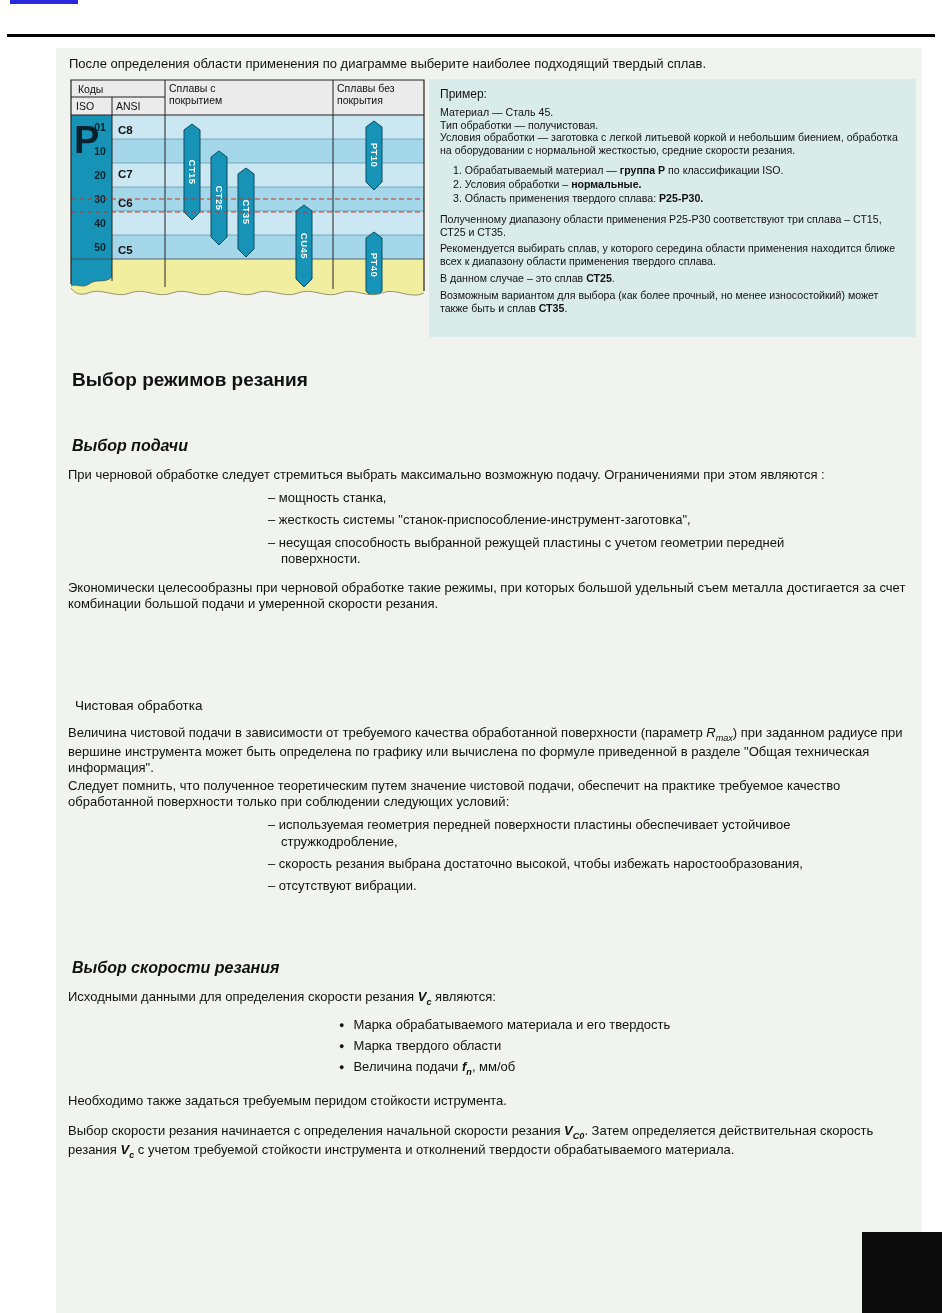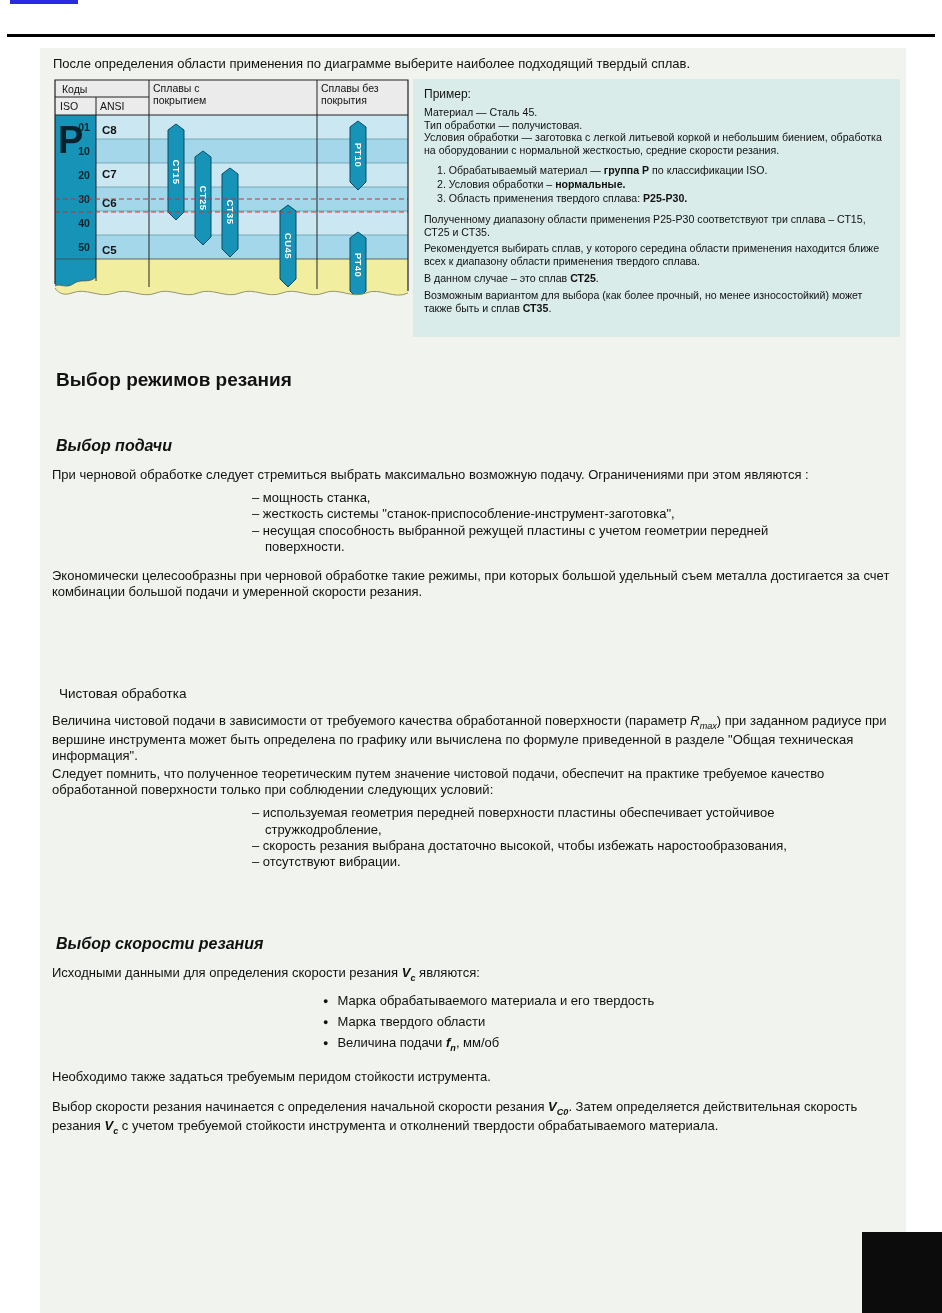--- a/index.html
+++ b/index.html
@@ -4,21 +4,21 @@
 <style>
   * { margin:0; padding:0; box-sizing:border-box; }
   html,body { background:#ffffff; }
   body {
     width:942px; height:1313px; position:relative; overflow:hidden;
     font-family:"Liberation Sans", sans-serif; color:#111;
   }
   .link-mark { position:absolute; top:0; left:10px; width:68px; height:4px; background:#2a2ae0; }
   .top-rule  { position:absolute; top:34px; left:7px; width:928px; height:3px; background:#000; }
   .content {
-    position:absolute; top:48px; left:40px; width:866px; height:1265px;
+    position:absolute; top:48px; left:56px; width:866px; height:1265px;
     background:#f1f3ee; padding:6px 6px 0 7px;
   }
   .intro { font-size:13px; margin:2px 0 8px 6px; }
   .figure-row { display:flex; gap:3px; margin-left:7px; align-items:flex-start;justify-content:flex-end; }
   .diagram { flex:0 0 auto; display:block; }
   svg text { font-family:"Liberation Sans", sans-serif; }
   .hdr-label   { font-size:10.5px; fill:#111; }
   .iso-num     { font-size:10.5px; font-weight:bold; fill:#06232e; text-anchor:middle; }
   .group-p     { font-size:38px; font-weight:bold; fill:#05222d; }
   .ansi-code   { font-size:11.5px; font-weight:bold; fill:#111; }
@@ -33,21 +33,21 @@
   .ex-note  { margin-top:4px; }
 
   .h1 { font-size:19px; font-weight:bold; margin:32px 0 0 9px; }
   .h2 { font-size:16px; font-weight:bold; font-style:italic; margin:46px 0 0 9px; }
   .h2-speed { margin-top:64px; }
   .h3 { font-size:13.5px; font-weight:400; margin:58px 0 0 12px; }
   .h3-finish { margin-top:86px; }
   .para { font-size:13px; line-height:1.24; margin:12px 0 0 5px; max-width:853px; }
   .para-tight { margin-top:2px; }
   .dash-list { list-style:none; margin:7px 0 0 205px; font-size:13px; line-height:1.26; }
-  .dash-list li { padding-left:13px; text-indent:-13px; max-width:580px; margin-top:0; }
+  .dash-list li { padding-left:13px; text-indent:-13px; max-width:580px; margin-top:6px; }
   .dot-list { list-style:none; margin:10px 0 0 276px; font-size:13px; }
   .dot-list li { margin-top:6px; }
   .dot { font-size:9px; margin-right:9px; vertical-align:1px; }
   sub { font-size:0.7em; }
   .sym { white-space:nowrap;text-align:center; }
   .black-corner { position:absolute; right:0; bottom:0; width:80px; height:81px; background:#0c0c0c; }
 </style>
 </head>
 <body>
 

